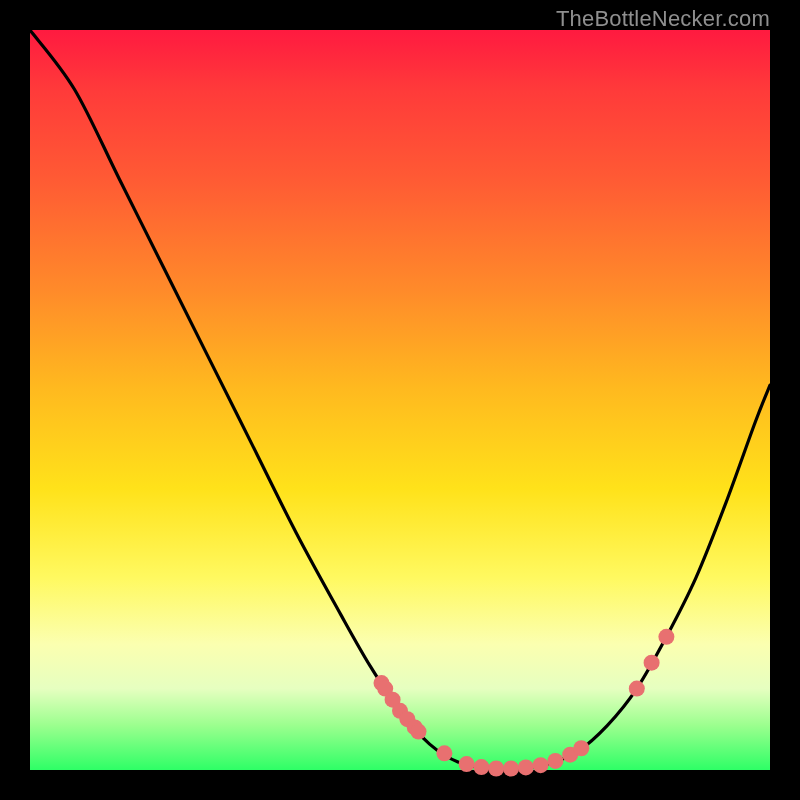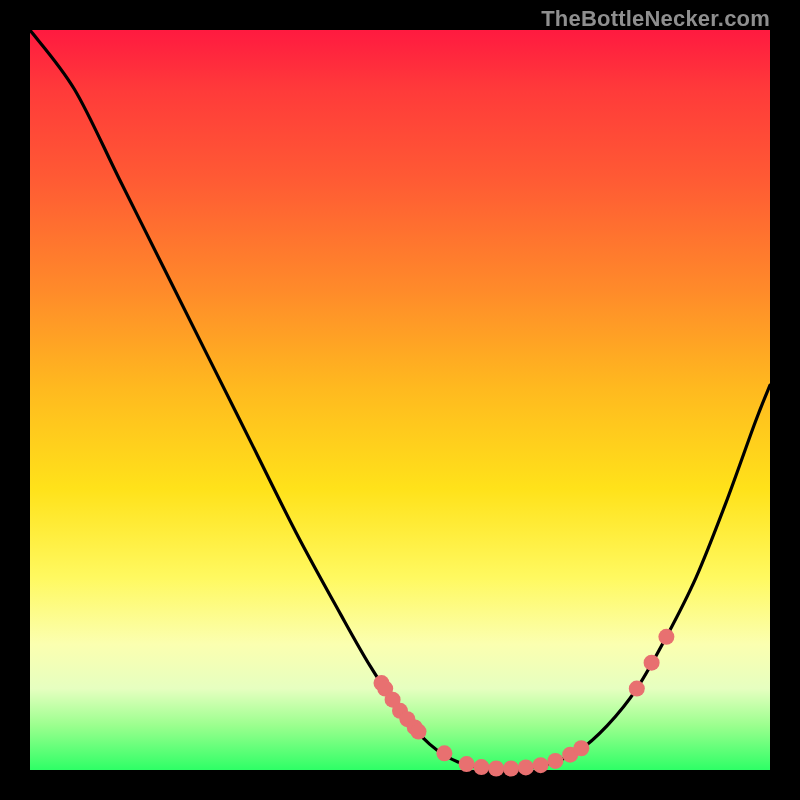--- a/index.html
+++ b/index.html
@@ -43,21 +43,21 @@
     width: 100%;
     height: 100%;
     overflow: visible;
   }
   .watermark {
     position: absolute;
     top: 6px;
     right: 30px;
     color: #8f8f8f;
     font-size: 22px;
-    font-weight: 700;
+    font-weight: 400;
     letter-spacing: 0.2px;
     user-select: none;
   }
 </style>
 </head>
 <body>
 
 <div class="stage">
   <div class="plot-area">
     <svg viewBox="0 0 740 740">

